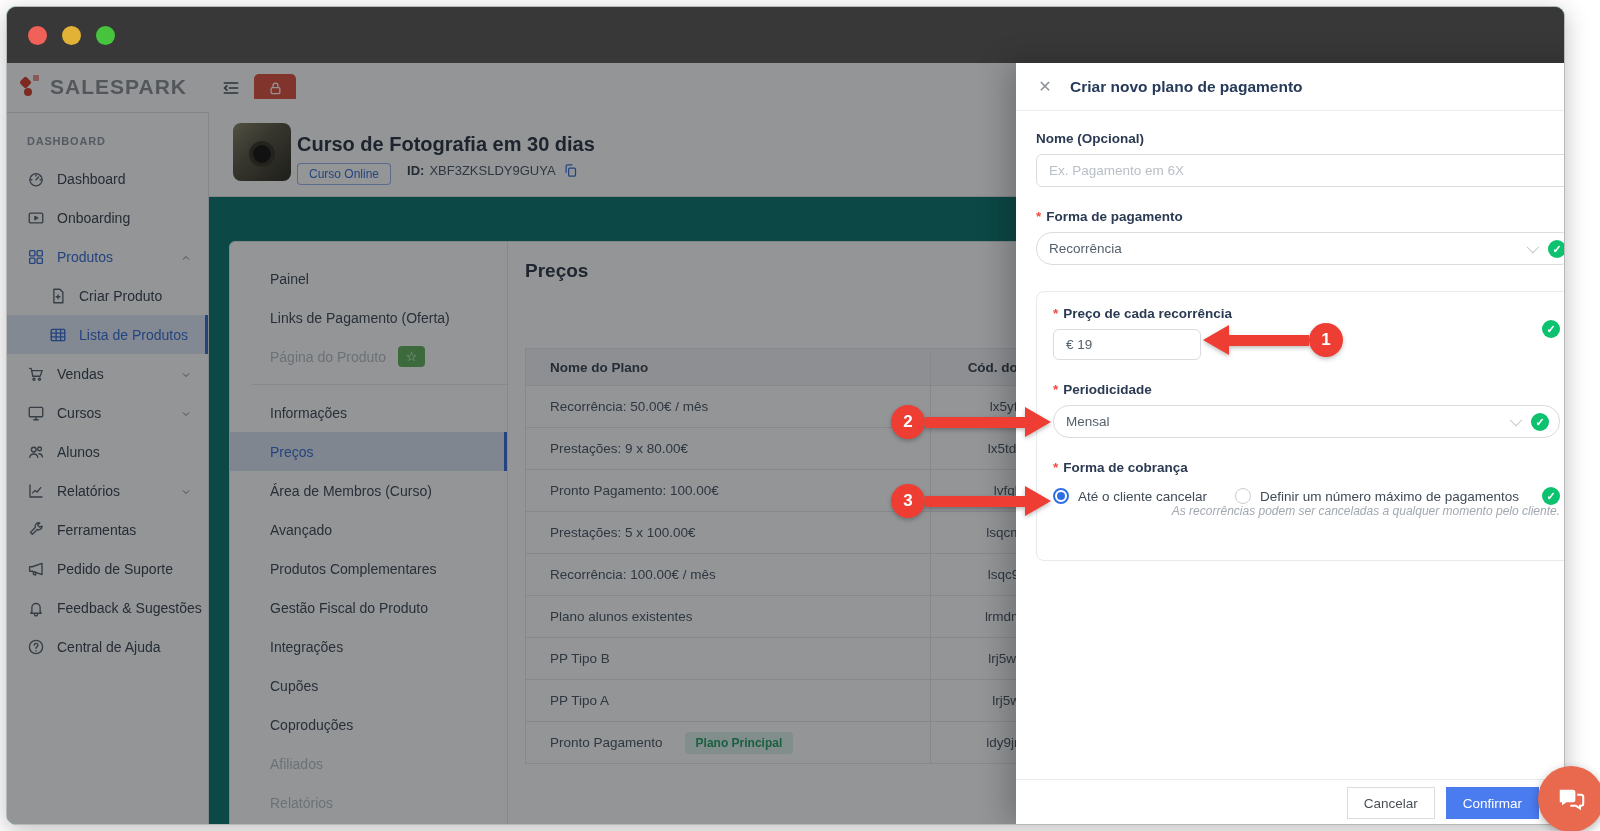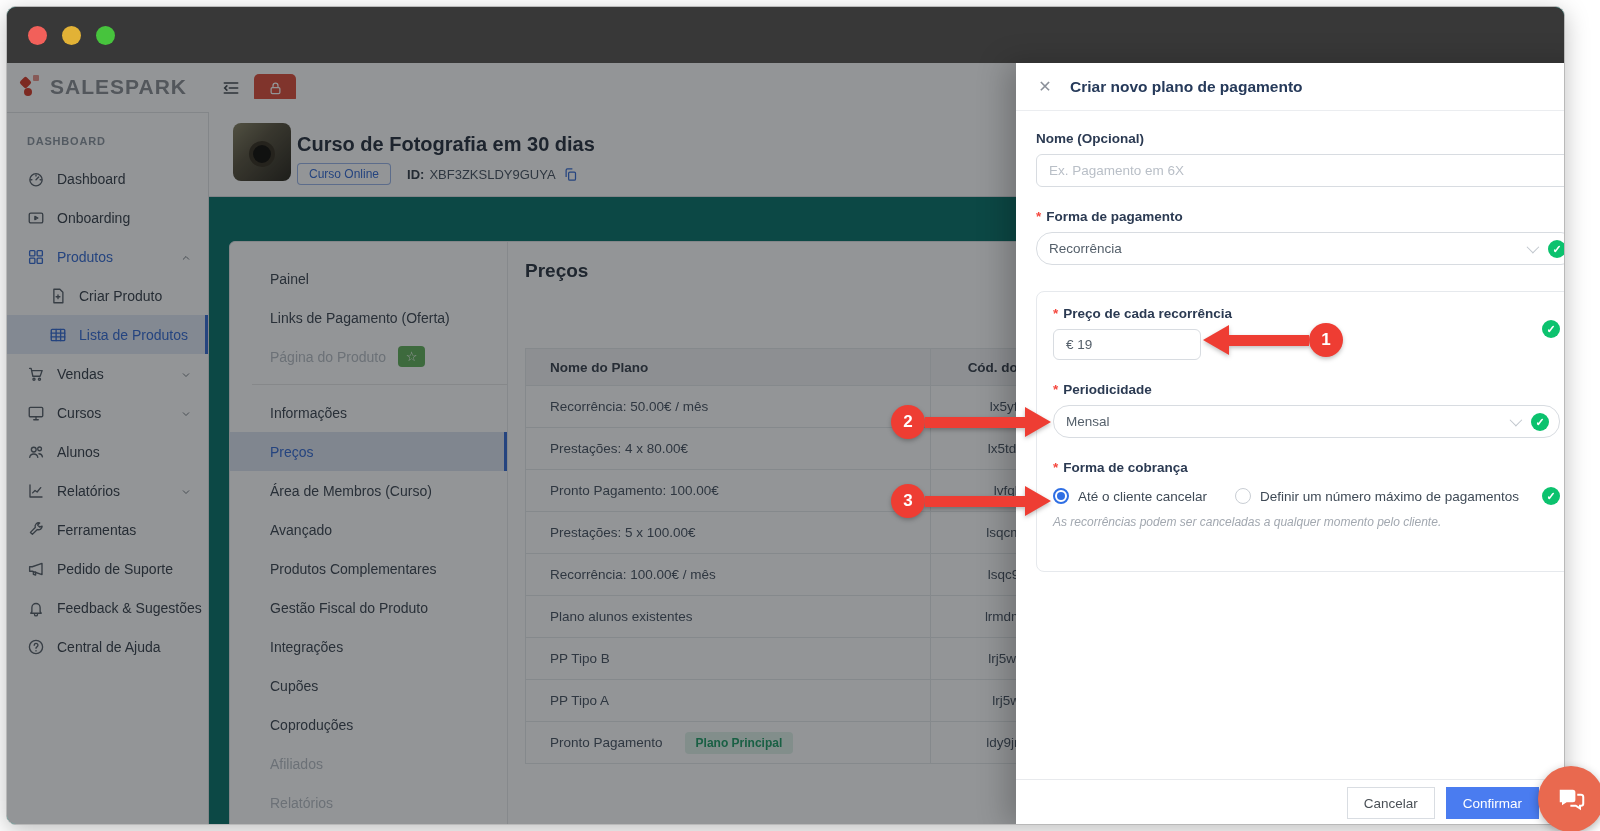--- a/index.html
+++ b/index.html
@@ -47,21 +47,21 @@
   .side-item.active, .side-item.active .ic { color:var(--blue); }
 
   
   #band { position:absolute; left:202px; top:92px; right:0; height:98px; background:#fff;
     border-bottom:1px solid #dfe1e4; }
   #thumb { position:absolute; left:24px; top:24px; width:58px; height:58px; border-radius:8px;
     background:linear-gradient(135deg,#8a8568 0%,#5d5744 40%,#2e2b22 100%); overflow:hidden; }
   #thumb .lens { position:absolute; left:16px; top:18px; width:26px; height:26px; border-radius:50%;
     background:#17150f; border:4px solid #3c3526; }
   #prod-title { position:absolute; left:88px; top:34px; font-size:20px; font-weight:700; color:#2e3744; }
-  #prod-meta { position:absolute; left:88px; top:64px; display:flex; align-items:center; }
+  #prod-meta { position:absolute; left:88px; top:64px; display:flex; }
   #type-badge { font-size:12px; color:var(--blue); border:1px solid rgba(59,111,212,.5);
     border-radius:4px; padding:3px 11px; margin-right:16px; background:#fff; }
   #prod-id-label { font-size:13px; font-weight:700; color:#39424d; margin-right:5px; }
   #prod-id-value { font-size:13px; color:#4d5866; }
   #copy-icon { width:15px; height:15px; margin-left:7px; color:var(--blue); cursor:pointer; }
   #copy-icon svg { width:100%; height:100%; display:block; }
 
   
   #card { position:absolute; left:222px; top:234px; width:1010px; height:585px; background:#fff;
     border:1px solid #e2e4e7; border-radius:6px 6px 0 0; display:flex; }
@@ -116,21 +116,21 @@
   #price-check { position:absolute; right:0; top:14px; }
   #radio-row { position:relative; display:flex; align-items:center; margin-top:13px; }
   .radio { width:16px; height:16px; border-radius:50%; border:1.5px solid #c9ced4; background:#fff;
     position:relative; flex:0 0 16px; cursor:pointer; }
   .radio.sel { border:2px solid #2f6fe4; }
   .radio.sel::after { content:""; position:absolute; left:2px; top:2px; width:8px; height:8px;
     border-radius:50%; background:#2f6fe4; }
   .radio-lbl { font-size:13.5px; color:#3f4a56; margin-left:9px; }
   .radio2 { margin-left:28px; }
   #radio-check { position:absolute; right:0; top:-1px; }
-  #billing-note { margin-top:11px; font-size:12px; font-style:italic; color:#a2a8b0; }
+  #billing-note { font-size:12px; font-style:italic; color:#a2a8b0;text-align:right; }
   #drawer-footer { position:absolute; left:0; right:0; bottom:0; height:47px; background:#fff;
     border-top:1px solid #e8eaed; display:flex; align-items:center; justify-content:flex-end;
     gap:11px; padding-right:56px; }
   .btn { height:32px; border-radius:0; font-size:13.5px; padding:0 16px; cursor:pointer;
     font-family:"Liberation Sans",sans-serif; }
   #btn-cancel { background:#fff; border:1px solid #d9dde2; color:#4a5056; }
   #btn-confirm { background:var(--confirm-blue); border:1px solid var(--confirm-blue); color:#fff; }
 
   
   .arrow { position:absolute; display:flex; align-items:center; z-index:70;
@@ -400,21 +400,21 @@
             <th class="c1">Nome do Plano</th>
             <th class="c2">Cód. do Plano</th>
           </tr>
             </thead>
           <tbody id="price-rows">
               <tr>
                 <td class="c1"><span>Recorrência: 50.00€ / mês</span></td>
                 <td class="c2">lx5yf0rx</td>
               </tr>
               <tr>
-                <td class="c1"><span>Prestações: 4 x 80.00€</span></td>
+                <td class="c1"><span>Prestações: 9 x 80.00€</span></td>
                 <td class="c2">lx5td92x</td>
               </tr>
               <tr>
                 <td class="c1"><span>Pronto Pagamento: 100.00€</span></td>
                 <td class="c2">lvfql6ti</td>
               </tr>
               <tr>
                 <td class="c1"><span>Prestações: 5 x 100.00€</span></td>
                 <td class="c2">lsqcm3yt</td>
               </tr>

